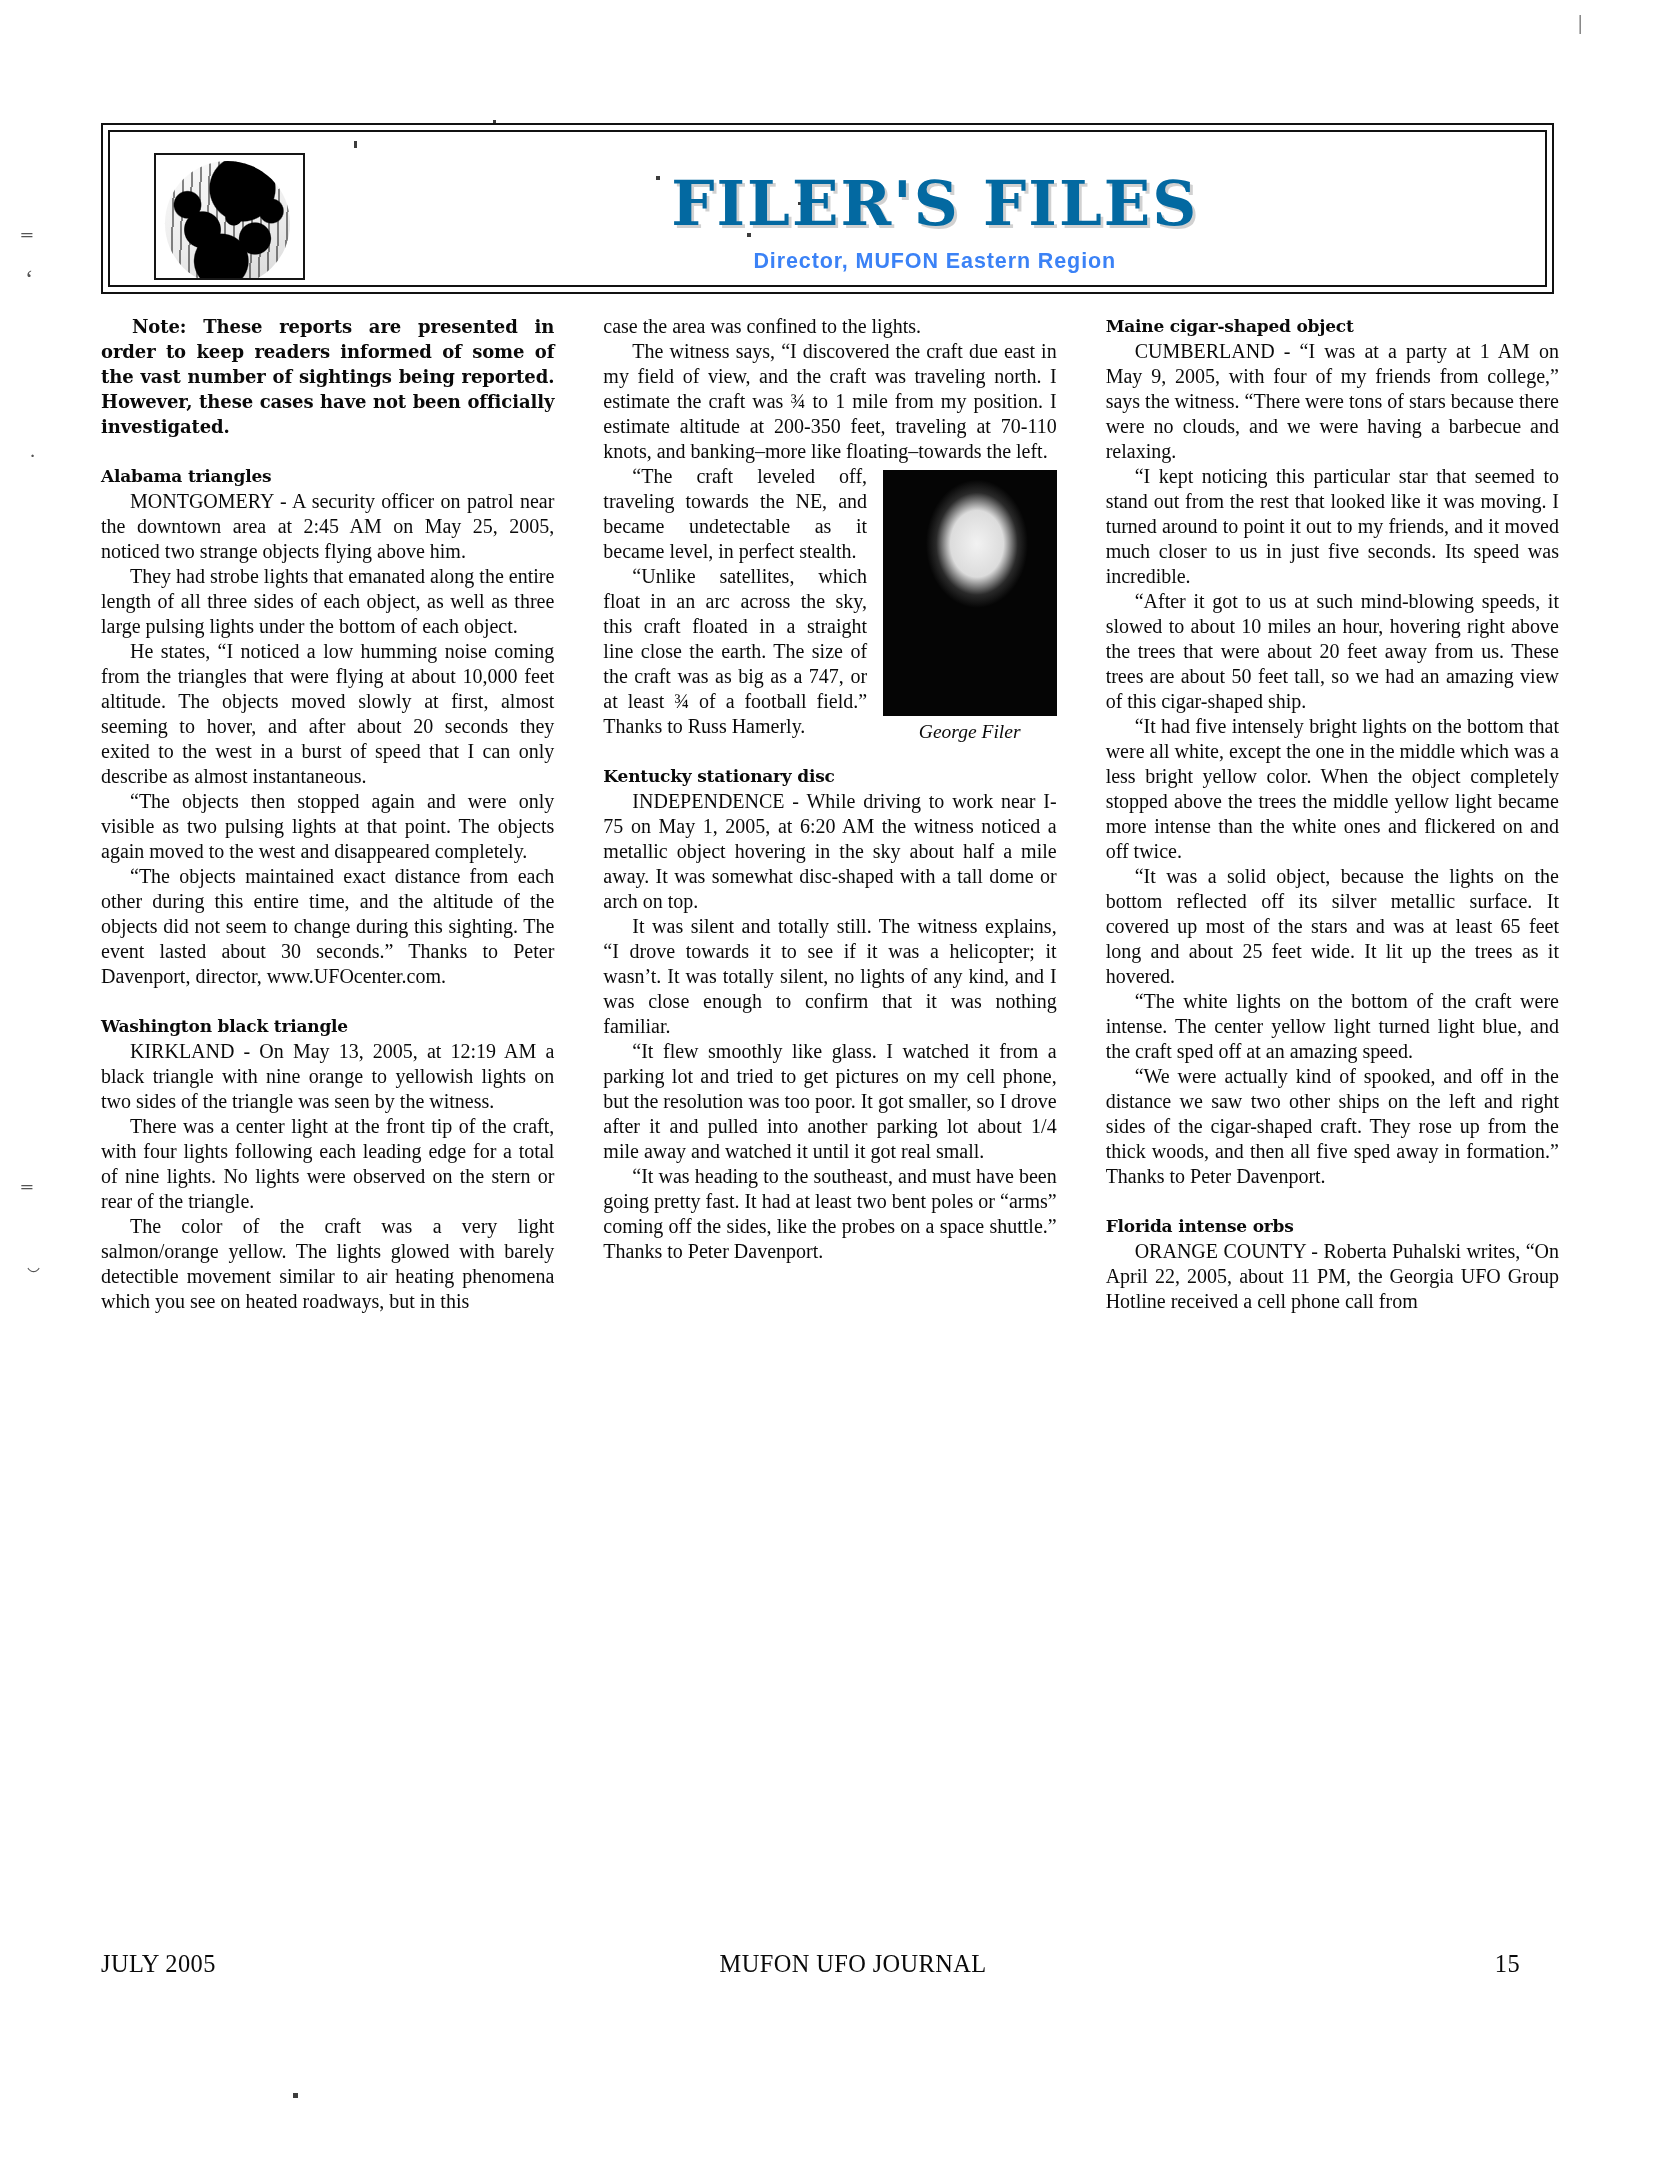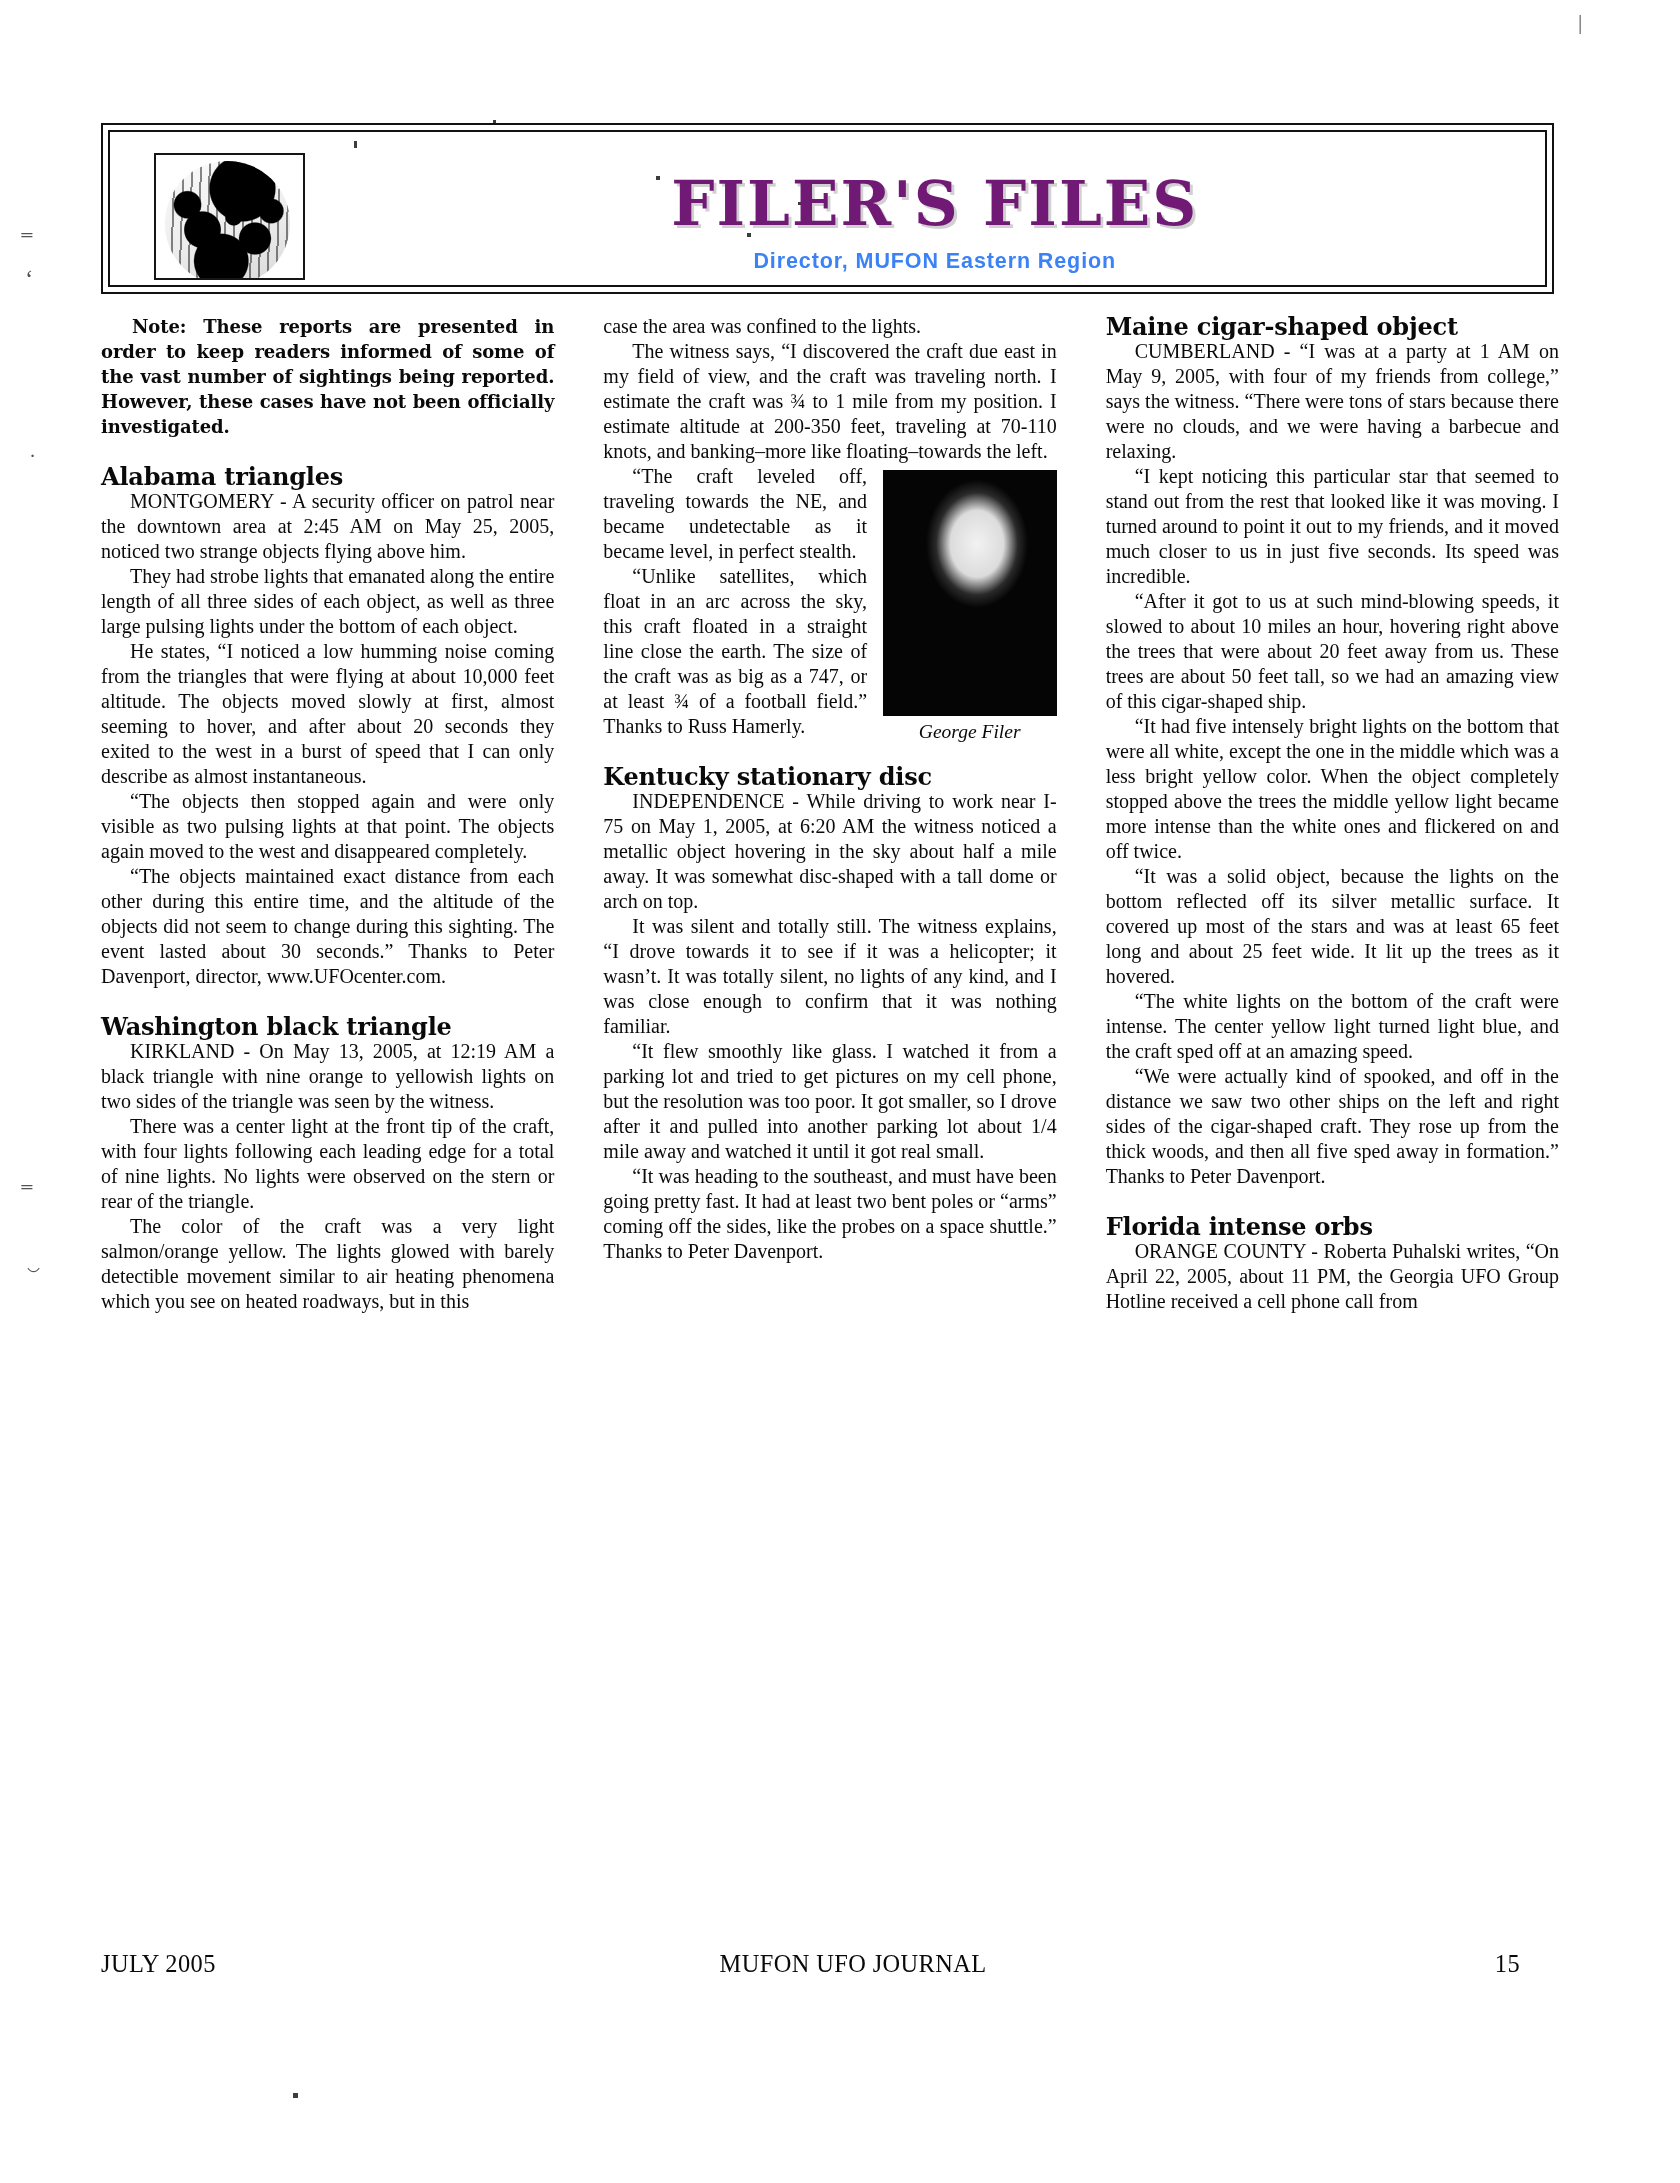--- a/index.html
+++ b/index.html
@@ -96,21 +96,21 @@
     right: 19.5px;
     top: 41px;
     text-align: center;
   }
   .ff-title {
     font-family: "DejaVu Serif", "Liberation Serif", serif;
     font-weight: bold;
     font-size: 61px;
     letter-spacing: 2px;
     line-height: 1;
-    color: #701a75;
+    color: #0369a1;
     text-shadow: 2.9px 2.9px 0 rgba(0,0,0,0.18);
     margin: 0;
     white-space: nowrap;
   }
   .ff-sub {
     font-family: "Liberation Sans", sans-serif;
     font-weight: bold;
     font-size: 21.5px;
     letter-spacing: 0.9px;
     color: #3b82f6;
@@ -145,21 +145,21 @@
     font-weight: bold;
     font-size: 18px;
     line-height: 25px;
     text-indent: 31px;
     letter-spacing: -0.1px;
   }
   h3.sec {
     margin: 25px 0 0 0;
     font-family: "DejaVu Serif", "Liberation Serif", serif;
     font-weight: bold;
-    font-size: 24px;
+    font-size: 17px;
     line-height: 25px;
     letter-spacing: -0.2px;
     text-align: left;
   }
 
   
   .photo-block {
     float: right;
     width: 174px;
     margin: 5.9px 0 3.9px 15.6px;

